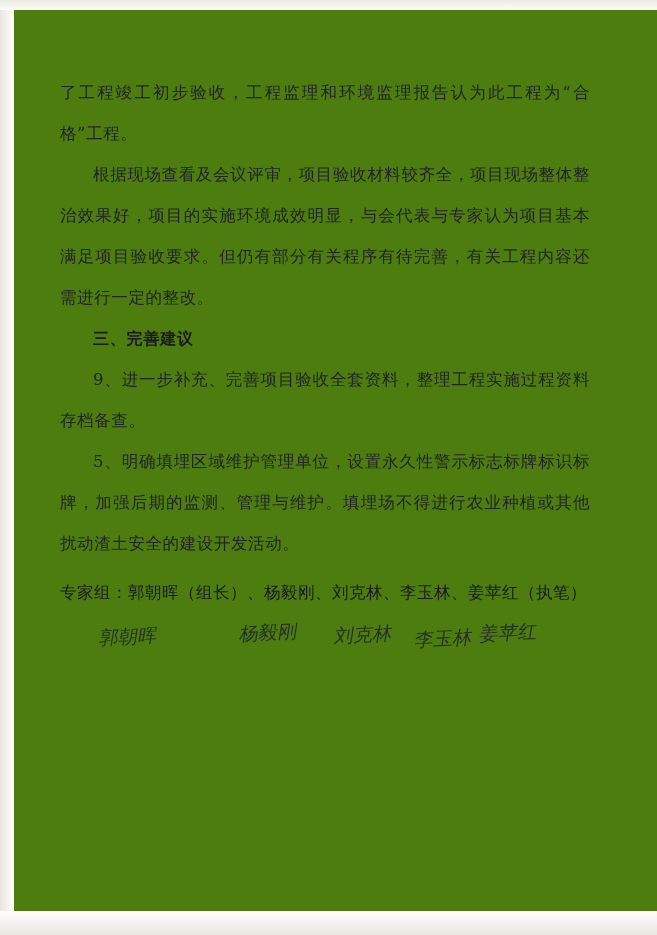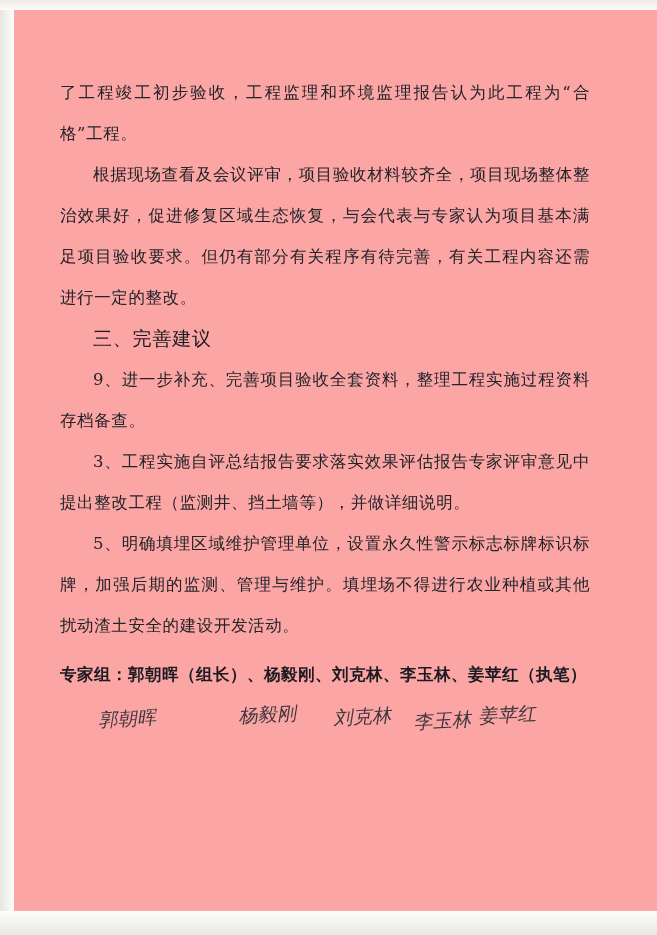--- a/index.html
+++ b/index.html
@@ -12,21 +12,21 @@
     height: 935px;
     position: relative;
     overflow: hidden;
     font-family: "DejaVu Serif", "Liberation Serif", serif;
   }
   .page {
     position: absolute;
     left: 0; top: 0;
     width: 657px;
     height: 935px;
-    background: #fca5a5;
+    background: #4d7c0f;
   }
   
   .scan-edge-left {
     position: absolute;
     left: 0; top: 0;
     width: 14px; height: 935px;
     background: linear-gradient(to right, #e8e6e0, #fdfdfb);
   }
   .scan-edge-top {
     position: absolute;
@@ -52,34 +52,34 @@
     color: #22242a;
     letter-spacing: 0.6px;
     text-align: justify;
     margin: 0 0 0 0;
     font-family: "DejaVu Serif", "Liberation Serif", serif;
   }
   .indent {
     text-indent: 33px;
   }
   .heading {
-    font-size: 19px;
+    font-size: 16px;
     line-height: 41px;
     color: #191b20;
     letter-spacing: 0.8px;
     text-indent: 33px;
-    font-weight: normal;
+    font-weight: bold;
     margin: 0;
   }
   .experts {
     font-size: 16.5px;
     line-height: 38px;
     color: #191b20;
     letter-spacing: 0.5px;
-    font-weight: bold;
+    font-weight: normal;
     margin: 10px 0 0 0;
   }
   .sig-row {
     position: relative;
     height: 58px;
     margin-top: 2px;
   }
   .sig {
     position: absolute;
     font-family: "DejaVu Sans", sans-serif;
@@ -100,26 +100,25 @@
 
 <div class="page">
   <div class="scan-edge-left"></div>
   <div class="scan-edge-top"></div>
   <div class="scan-edge-bottom"></div>
 
   <div class="content">
 
     <p class="para">了工程竣工初步验收，工程监理和环境监理报告认为此工程为“合格”工程。</p>
 
-    <p class="para indent">根据现场查看及会议评审，项目验收材料较齐全，项目现场整体整治效果好，促进修复区域生态恢复，与会代表与专家认为项目基本满足项目验收要求。但仍有部分有关程序有待完善，有关工程内容还需进行一定的整改。</p>
+    <p class="para indent">根据现场查看及会议评审，项目验收材料较齐全，项目现场整体整治效果好，项目的实施环境成效明显，与会代表与专家认为项目基本满足项目验收要求。但仍有部分有关程序有待完善，有关工程内容还需进行一定的整改。</p>
 
     <p class="heading">三、完善建议</p>
 
     <p class="para indent">9、进一步补充、完善项目验收全套资料，整理工程实施过程资料存档备查。</p>
-    <p class="para indent">3、工程实施自评总结报告要求落实效果评估报告专家评审意见中提出整改工程（监测井、挡土墙等），并做详细说明。</p>
     <p class="para indent">5、明确填埋区域维护管理单位，设置永久性警示标志标牌标识标牌，加强后期的监测、管理与维护。填埋场不得进行农业种植或其他扰动渣土安全的建设开发活动。</p>
 
     <p class="experts">专家组：郭朝晖（组长）、杨毅刚、刘克林、李玉林、姜苹红（执笔）</p>
 
     <div class="sig-row">
       <span class="sig s1">郭朝晖</span>
       <span class="sig s2">杨毅刚</span>
       <span class="sig s3">刘克林</span>
       <span class="sig s4">李玉林</span>
       <span class="sig s5">姜苹红</span>

